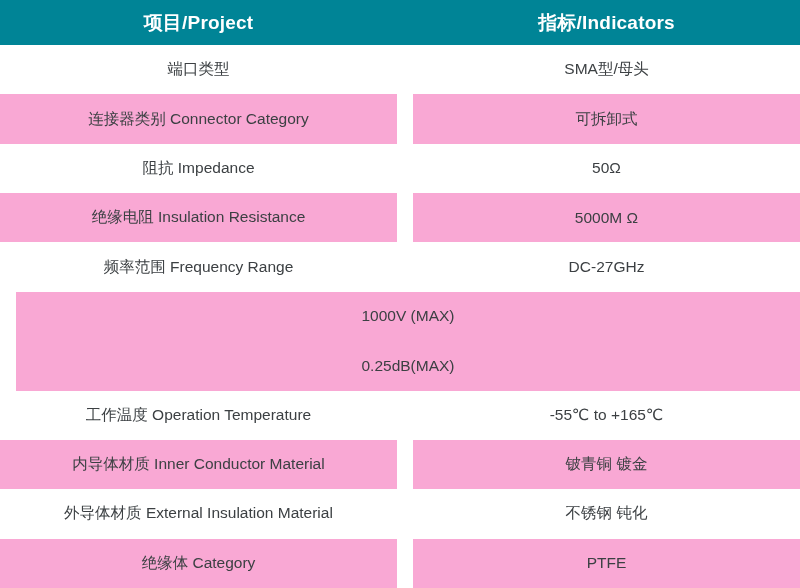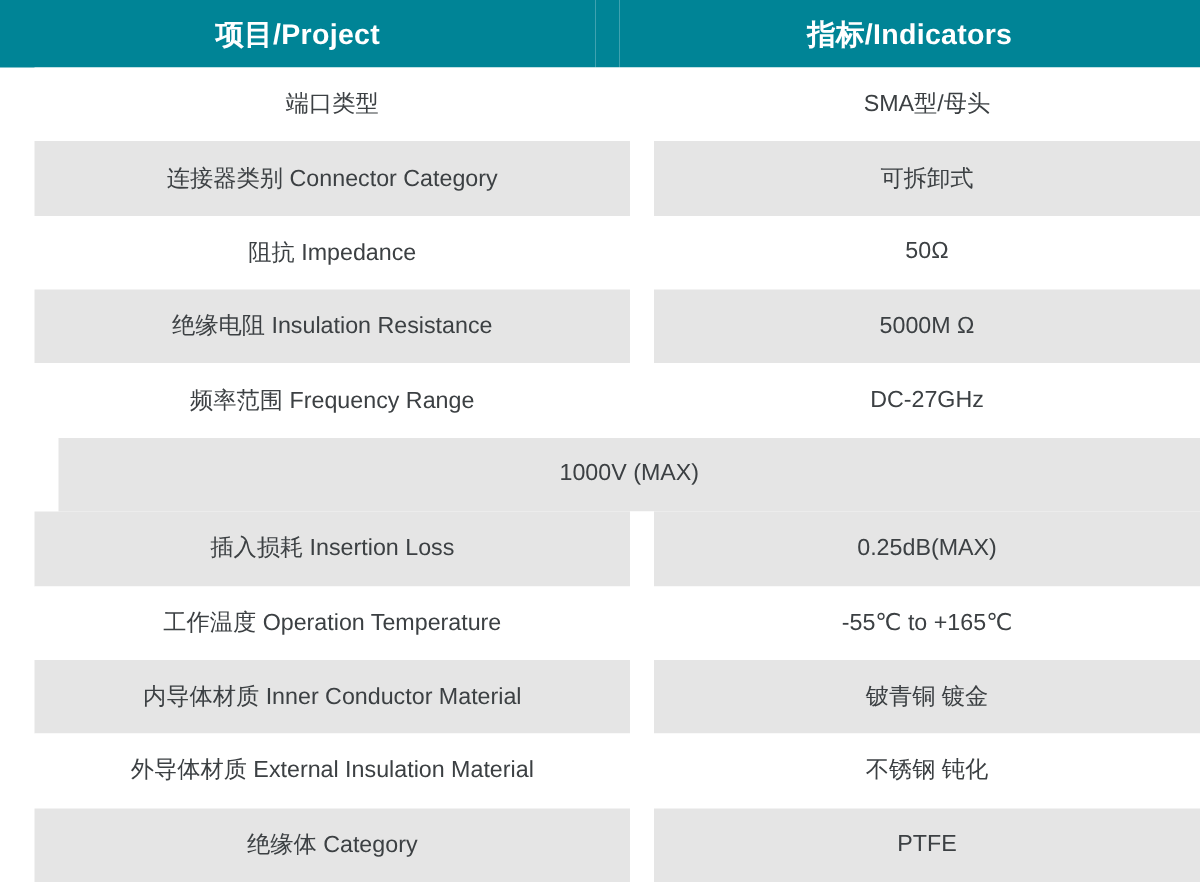--- a/index.html
+++ b/index.html
@@ -30,21 +30,20 @@
   }
 
   .header-row {
     height: 45px;
     flex: 0 0 45px;
   }
 
   .data-row {
     flex: 1 1 0;
     min-height: 0;
-    padding-left: 23px;
   }
 
   .cell {
     display: flex;
     align-items: center;
     justify-content: center;
     box-sizing: border-box;
     text-align: center;
     padding: 0 8px;
     overflow: hidden;
@@ -75,21 +74,21 @@
   }
 
   
   .row-white .cell-project,
   .row-white .cell-indicator {
     background: #ffffff;
   }
 
   .row-tint .cell-project,
   .row-tint .cell-indicator {
-    background: #e5e5e5;
+    background: #f9a8d4;
   }
 
   .data-row .cell {
     color: #3c4043;
     font-size: 15.5px;
     font-weight: normal;
   }
 
   .data-row .cell-indicator {
     font-size: 15.5px;
@@ -136,21 +135,20 @@
     <div class="cell cell-indicator">DC-27GHz</div>
   </div>
 
   <div class="row data-row row-tint">
     <div class="cell cell-gap"></div>
     <div class="cell cell-indicator">1000V (MAX)</div>
   </div>
 
 
   <div class="row data-row row-tint">
-    <div class="cell cell-project">插入损耗 Insertion Loss</div>
     <div class="cell cell-gap"></div>
     <div class="cell cell-indicator">0.25dB(MAX)</div>
   </div>
 
   <div class="row data-row row-white">
     <div class="cell cell-project">工作温度 Operation Temperature</div>
     <div class="cell cell-gap"></div>
     <div class="cell cell-indicator">-55℃ to +165℃</div>
   </div>
 

